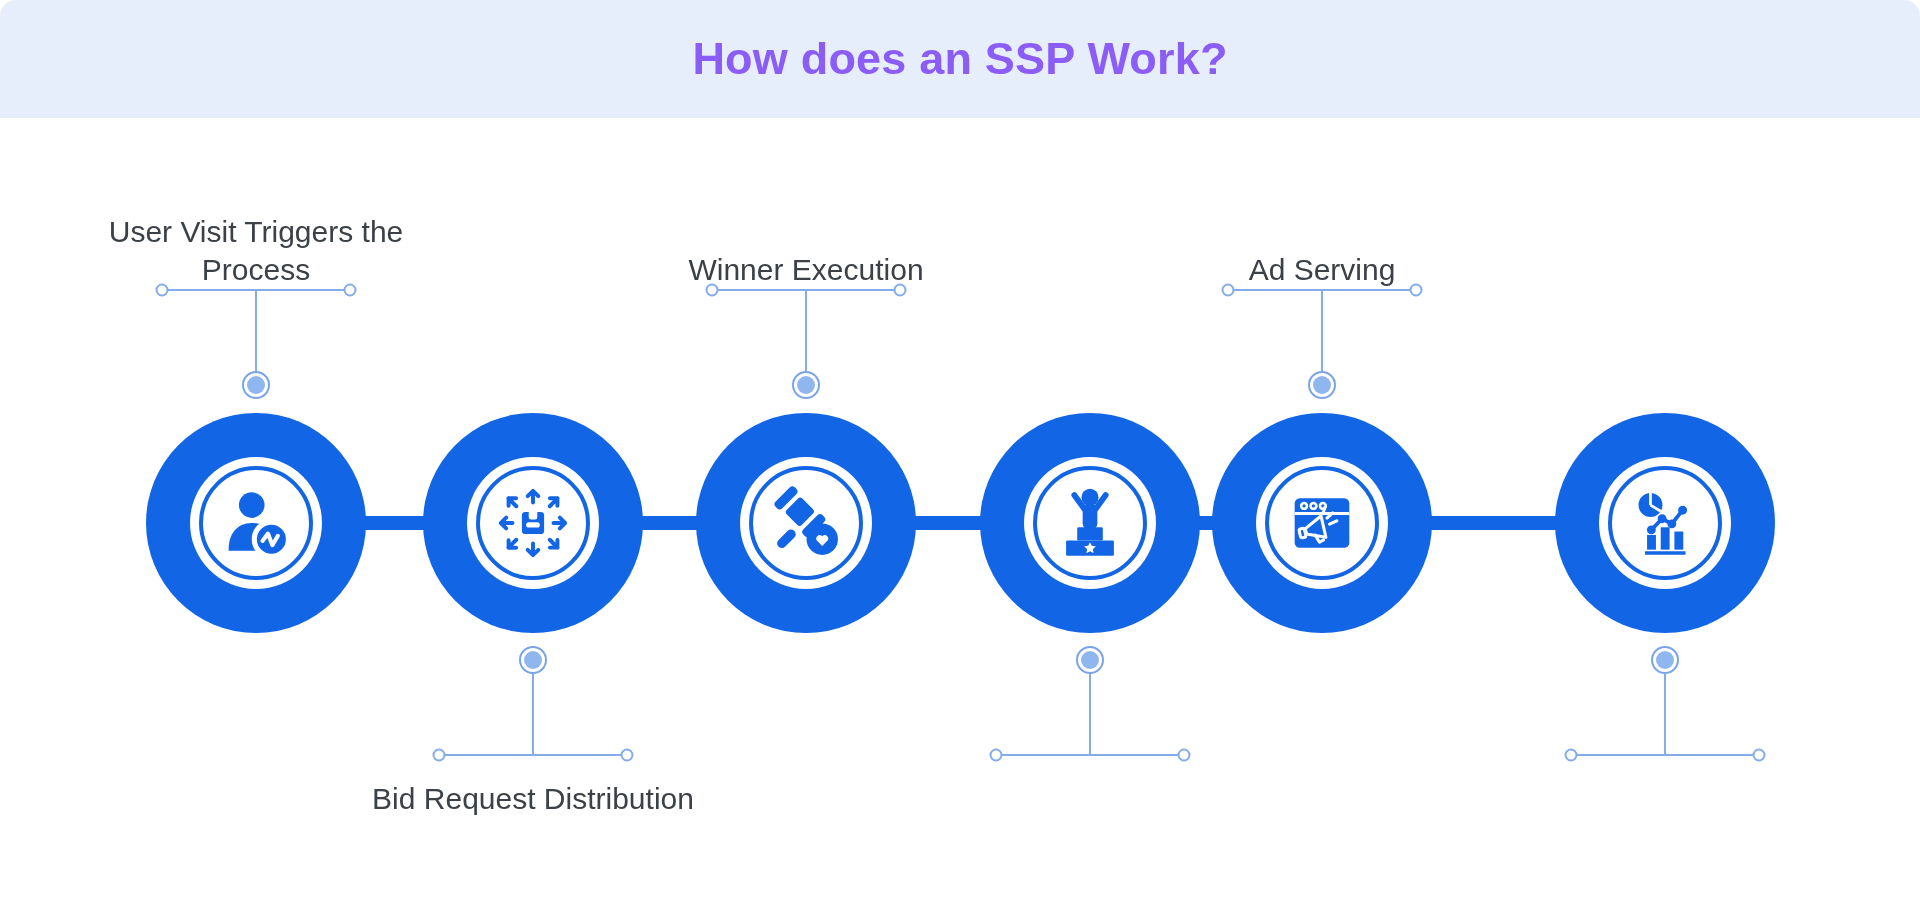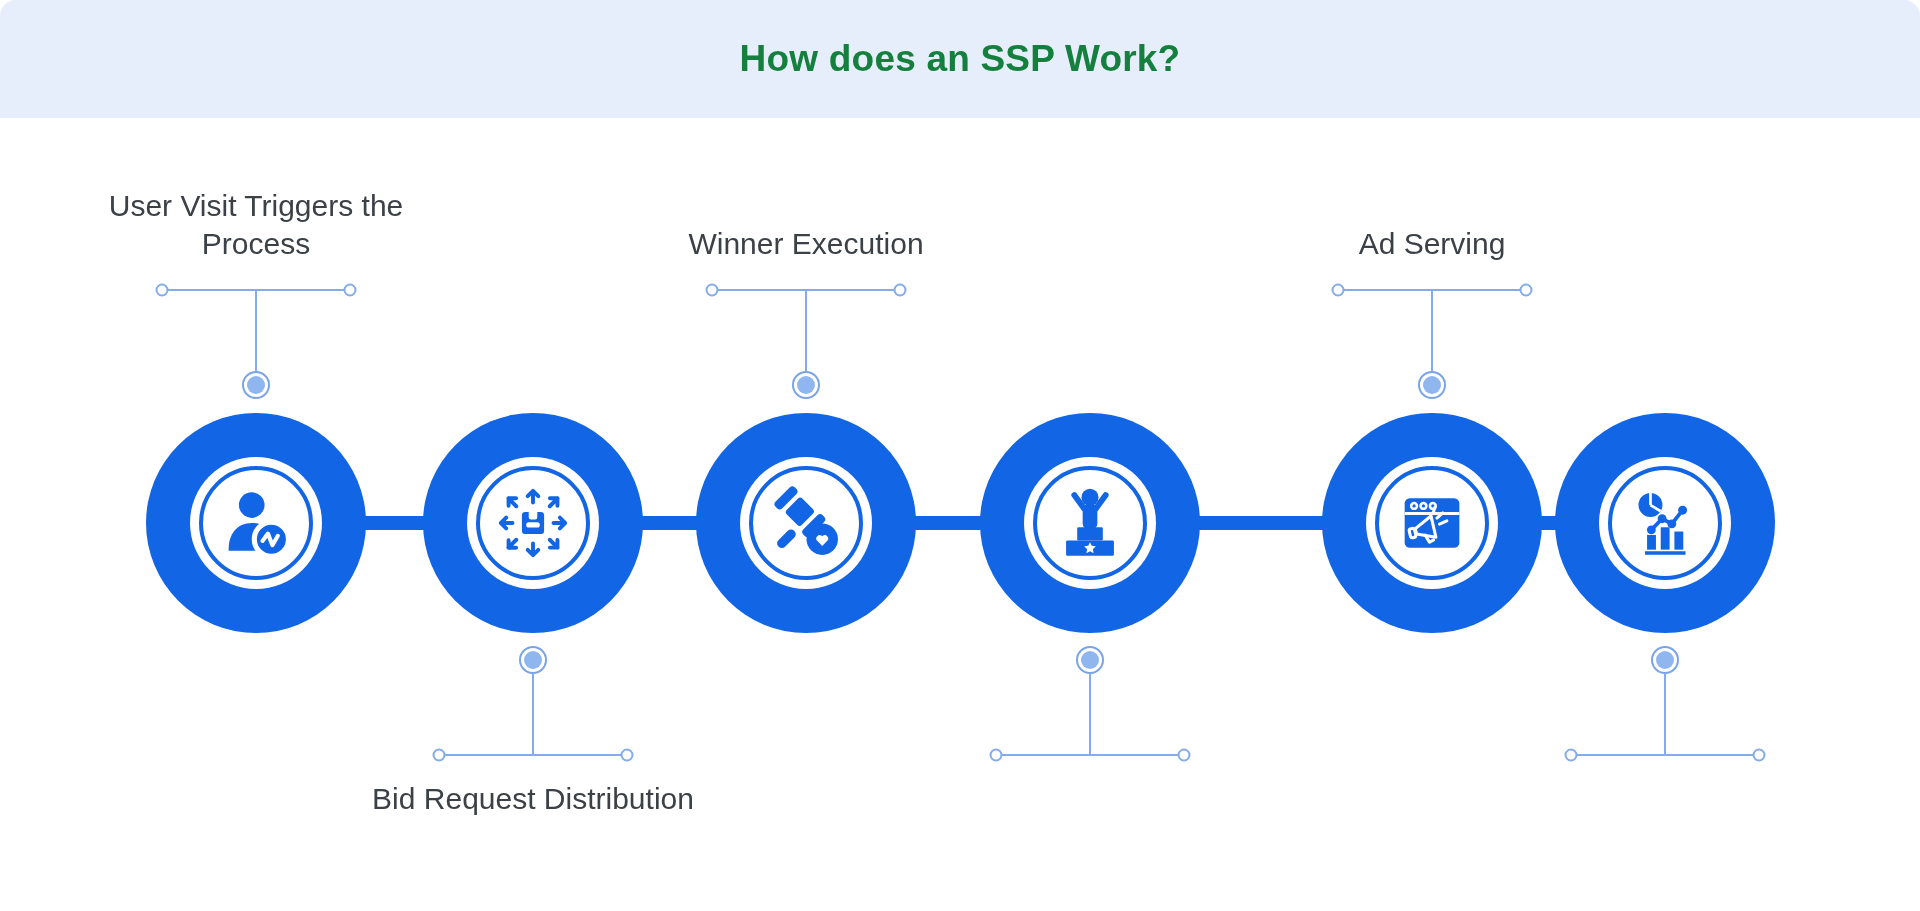--- a/index.html
+++ b/index.html
@@ -6,36 +6,36 @@
   .page {
     position:relative; width:1920px; height:911px; background:#ffffff;
     border-radius:16px; overflow:hidden;
     font-family:"Liberation Sans", sans-serif;
   }
   .banner {
     position:absolute; top:0; left:0; right:0; height:118px;
     background:#E6EEFC; display:flex; align-items:center; justify-content:center;
   }
   .banner h1 {
-    margin:12px; font-size:37px; font-weight:700; color:#15803d; letter-spacing:.2px;
+    margin:12px; font-size:45px; font-weight:700; color:#8b5cf6; letter-spacing:.2px;
   }
   .bus {
     position:absolute; top:516px; left:256px; width:1409px; height:14px;
     background:#1265E5;
   }
   .node {
     position:absolute; width:220px; display:flex; flex-direction:column; align-items:center;
   }
   .node-top   { top:187px; height:446px; justify-content:flex-end; }
   .node-bottom{ top:413px; }
   .step-label {
     font-size:30px; color:#3C4147; text-align:center; line-height:1.26; white-space:nowrap;
   }
   .step-label.wrap { white-space:normal; width:310px; }
-  .node-top  .step-label { margin-bottom:26px; }
+  .node-top  .step-label { }
   .node-bottom .step-label { margin-top:24px; }
   .rule { position:relative; width:188px; height:2px; background:#84ABEA; }
   .enddot {
     position:absolute; top:50%; transform:translate(-50%,-50%);
     width:9px; height:9px; border:2px solid #84ABEA; border-radius:50%; background:#fff;
   }
   .enddot.right { left:100%; }
   .enddot.left  { left:0; }
   .stem { width:2px; height:80px; background:#84ABEA; }
   .dot {
@@ -54,21 +54,21 @@
     width:132px; height:132px; border-radius:50%; background:#fff;
     display:flex; align-items:center; justify-content:center;
   }
   .ring {
     width:114px; height:114px; box-sizing:border-box; border-radius:50%;
     border:4.5px solid #1265E5; display:flex; align-items:center; justify-content:center;
   }
   .icon { width:82px; height:82px; }
   
   .n1 { left:146px; }  .n2 { left:423px;align-items:center; }  .n3 { left:696px; }
-  .n4 { left:980px; }  .n5 { left:1322px; } .n6 { left:1555px; }
+  .n4 { left:980px; }  .n5 { left:1212px; } .n6 { left:1555px; }
 </style>
 </head>
 <body>
 
 <div class="page">
 
   <header class="banner">
     <h1>How does an SSP Work?</h1>
   </header>
 

